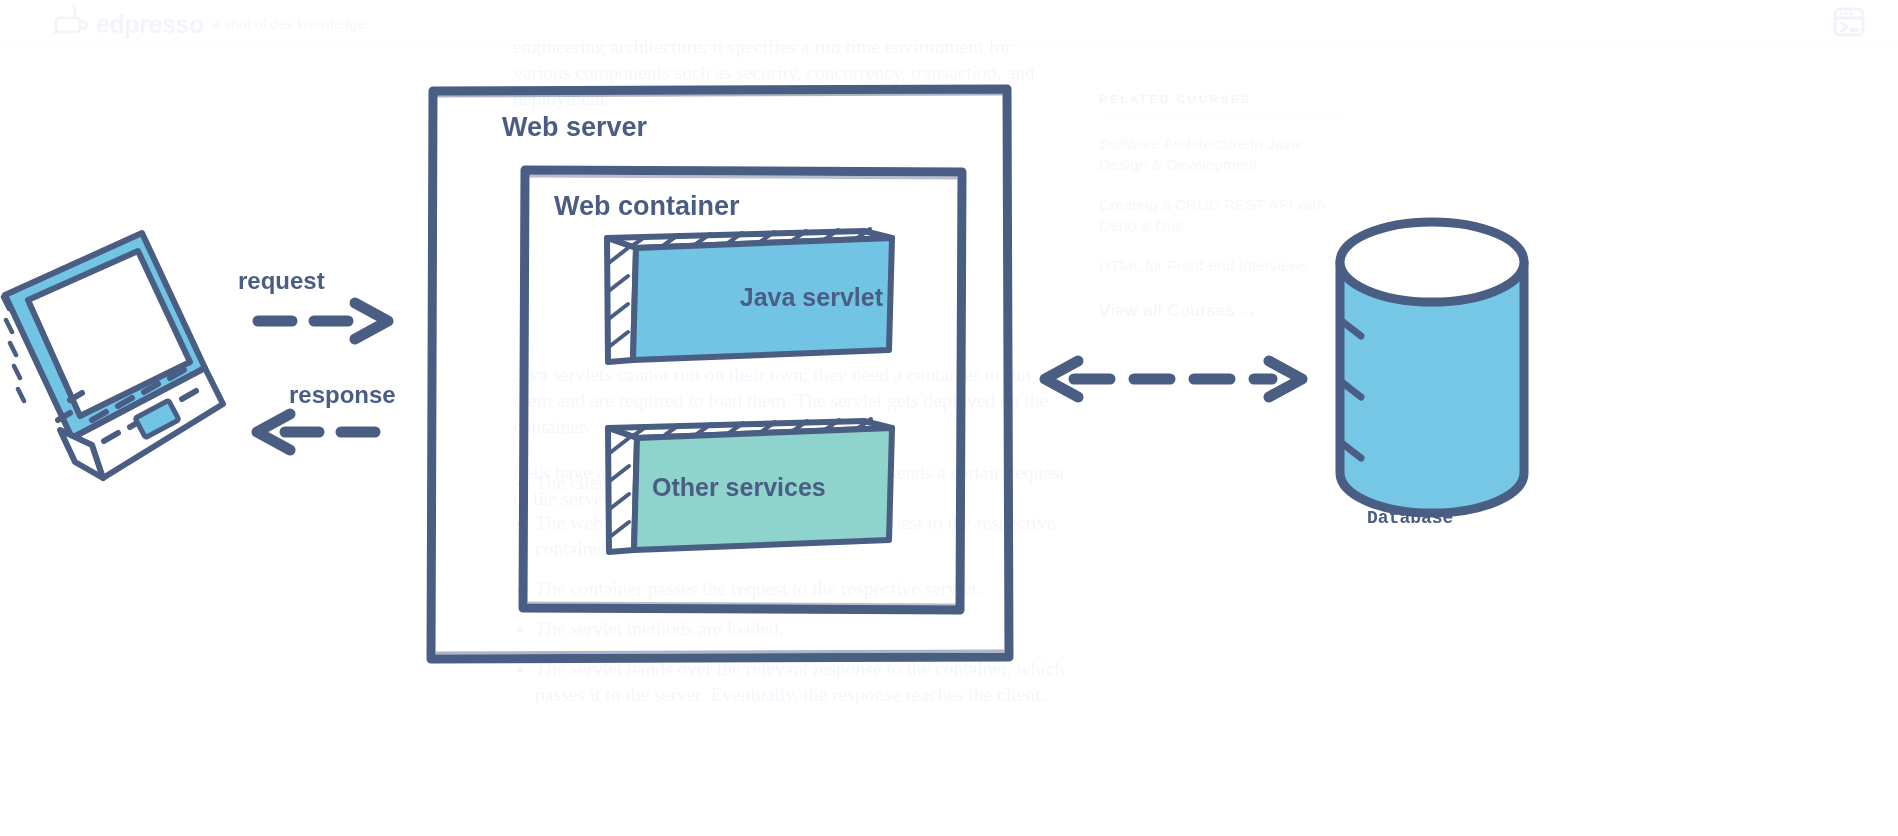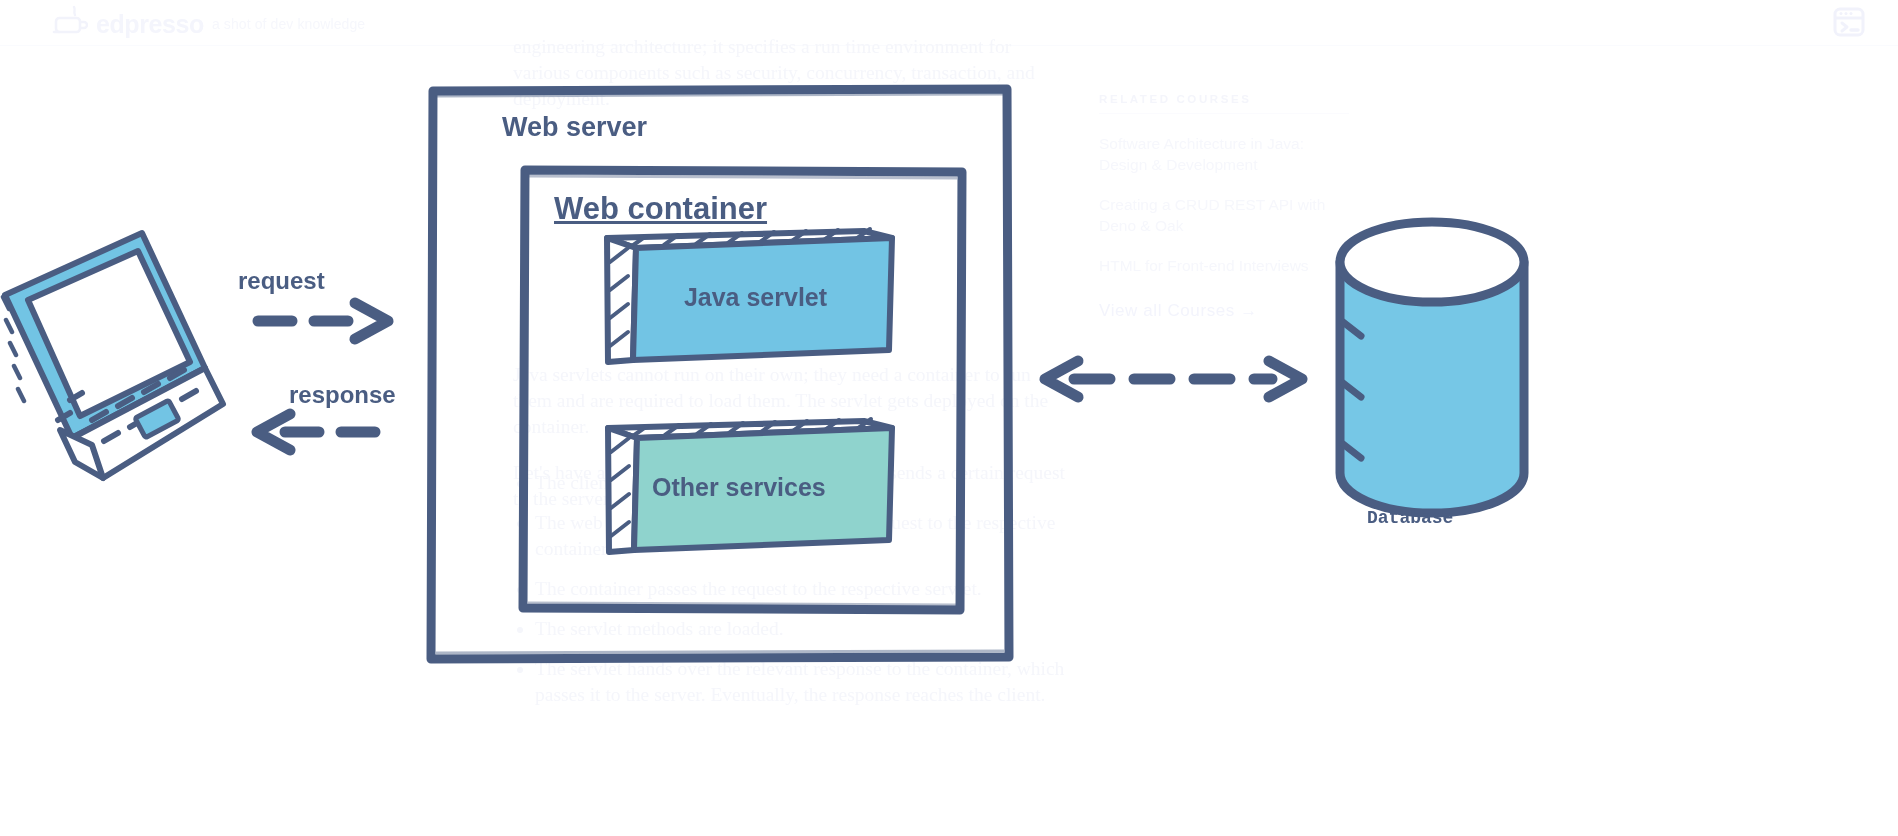--- a/index.html
+++ b/index.html
@@ -116,27 +116,27 @@
     inset: 0;
     padding-left: 28px;
   }
   .label {
     position: absolute;
     font-weight: 700;
     color: #4a5d82;
     white-space: nowrap;
   }
   .lbl-webserver   { left: 502px; top: 112px; font-size: 27px; }
-  .lbl-webcontainer{ left: 554px; top: 191px; font-size: 31px; text-decoration: underline; }
+  .lbl-webcontainer{ left: 554px; top: 191px; font-size: 27px; }
   .lbl-request     { left: 238px; top: 267px; font-size: 24px; }
   .lbl-response    { left: 256px; top: 381px; font-size: 24px; margin-left: 33px; }
   .lbl-database    { left: 1367px; top: 508px; font-size: 18px; font-family: Liberation Mono, monospace; }
   .lbl-servlet {
     left: 628px; top: 283px; width: 255px;
-    text-align: center; font-size: 25px;
+    text-align: right; font-size: 25px;
   }
   .lbl-otherservices {
     left: 652px; top: 473px; width: 255px;
     text-align: left; font-size: 25px;
   }
   svg.art { position:absolute; left:0; top:0; overflow: visible; }
 </style>
 </head>
 <body>
 

